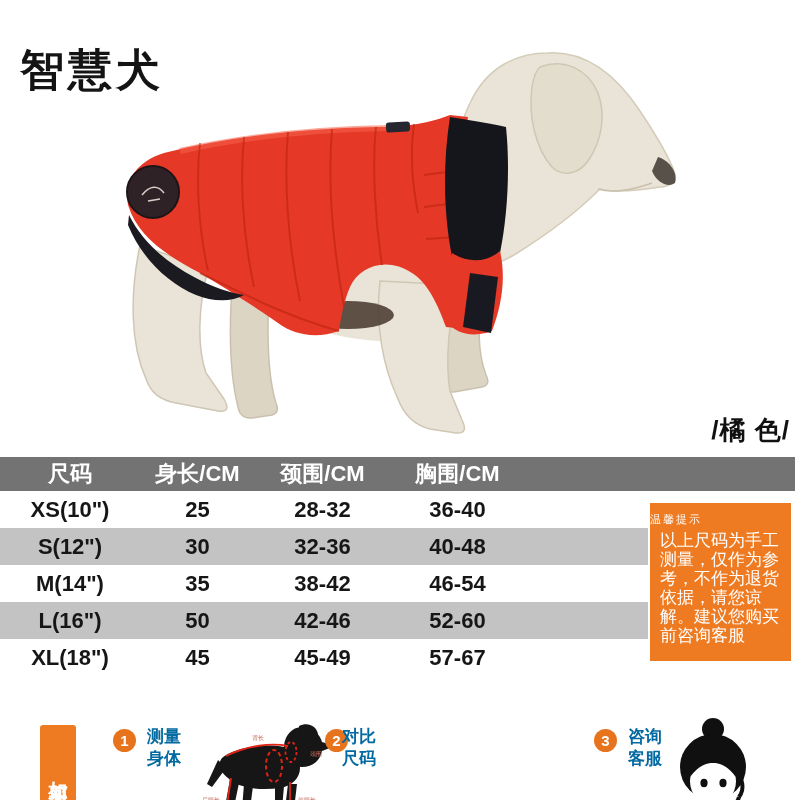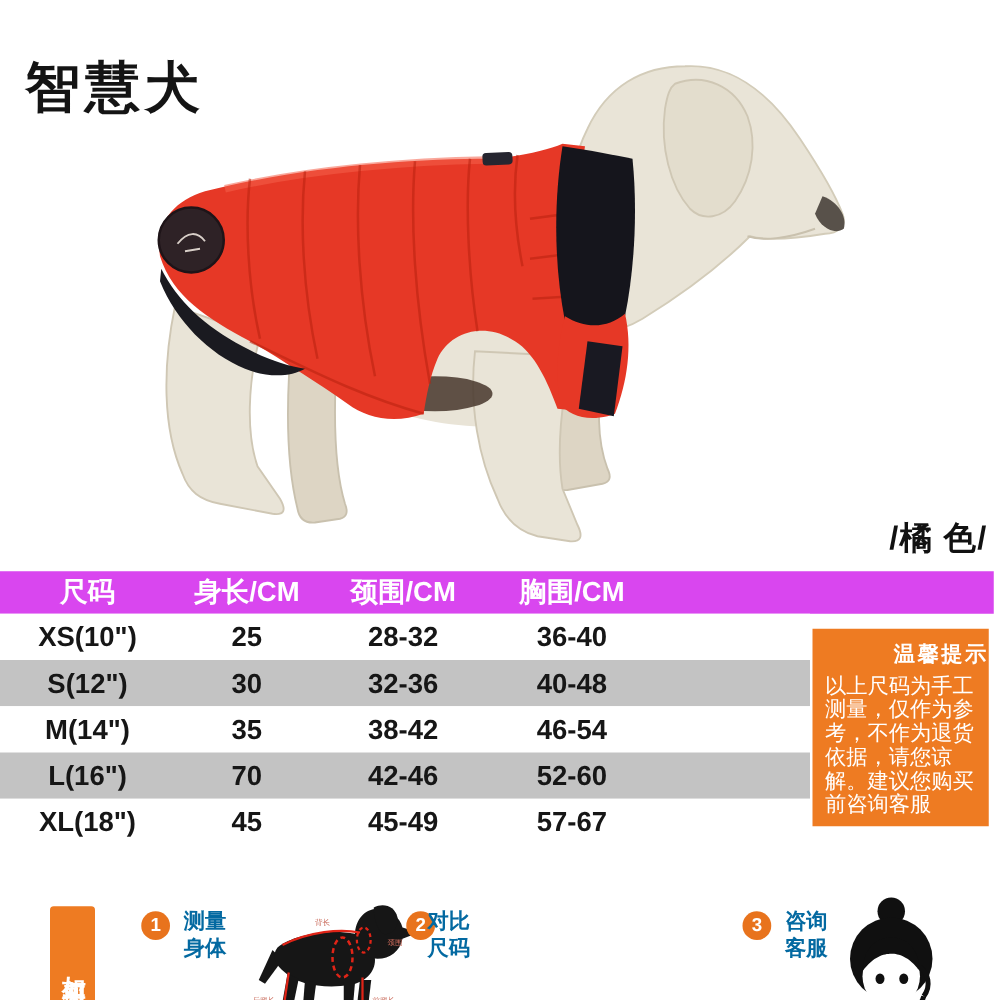--- a/index.html
+++ b/index.html
@@ -15,37 +15,37 @@
   }
   
   .photo { position:absolute; left:0; top:0; width:800px; height:432px; }
   
   .color-tag {
     position:absolute; right:10px; top:388px; font-size:26px; font-weight:800;
     color:#111; letter-spacing:1px;
   }
   
   .table-header {
-    position:absolute; left:0; top:432px; width:795px; height:34px; background:#d946ef;
+    position:absolute; left:0; top:432px; width:795px; height:34px; background:#737373;
     display:flex; align-items:center;
   }
   .hgrid, .trow {
     display:grid; grid-template-columns:140px 115px 135px 135px; width:648px;
   }
   .hcell { color:#fff; font-size:22px; font-weight:700; text-align:center; }
   .table-body { position:absolute; left:0; top:466px; width:648px; }
   .trow { height:37px; align-items:center; background:#fff; }
   .trow.gray { background:#c3c3c3; }
   .tcell { font-size:22px; font-weight:700; color:#161616; text-align:center; }
   
   .tips {
     position:absolute; left:650px; top:478px; width:141px; height:158px;
     background:#ee7b22; color:#fff;
   }
-  .tips-title { text-align:right; font-size:17px; font-weight:700; letter-spacing:2px; margin:9px 0 4px; }
+  .tips-title { text-align:left; font-size:11px; font-weight:400; letter-spacing:2px; margin:9px 0 4px; }
   .tips-body { font-size:17px; line-height:19px; padding:0 10px; font-weight:400; }
   
   .vlabel {
     position:absolute; left:40px; top:700px; width:36px; height:94px;
     background:#ee7b22; border-radius:3px; color:#fff;
     display:flex; align-items:center; justify-content:center;
   }
   .vlabel span { writing-mode:vertical-rl; font-size:19px; font-weight:700; letter-spacing:3px; }
   .step-circle {
     position:absolute; width:23px; height:23px; border-radius:50%;
@@ -148,21 +148,21 @@
         <div class="tcell">40-48</div>
       </div>
       <div class="trow">
         <div class="tcell">M(14")</div>
         <div class="tcell">35</div>
         <div class="tcell">38-42</div>
         <div class="tcell">46-54</div>
       </div>
       <div class="trow gray">
         <div class="tcell">L(16")</div>
-        <div class="tcell">70</div>
+        <div class="tcell">50</div>
         <div class="tcell">42-46</div>
         <div class="tcell">52-60</div>
       </div>
       <div class="trow">
         <div class="tcell">XL(18")</div>
         <div class="tcell">45</div>
         <div class="tcell">45-49</div>
         <div class="tcell">57-67</div>
       </div>
     </div>

